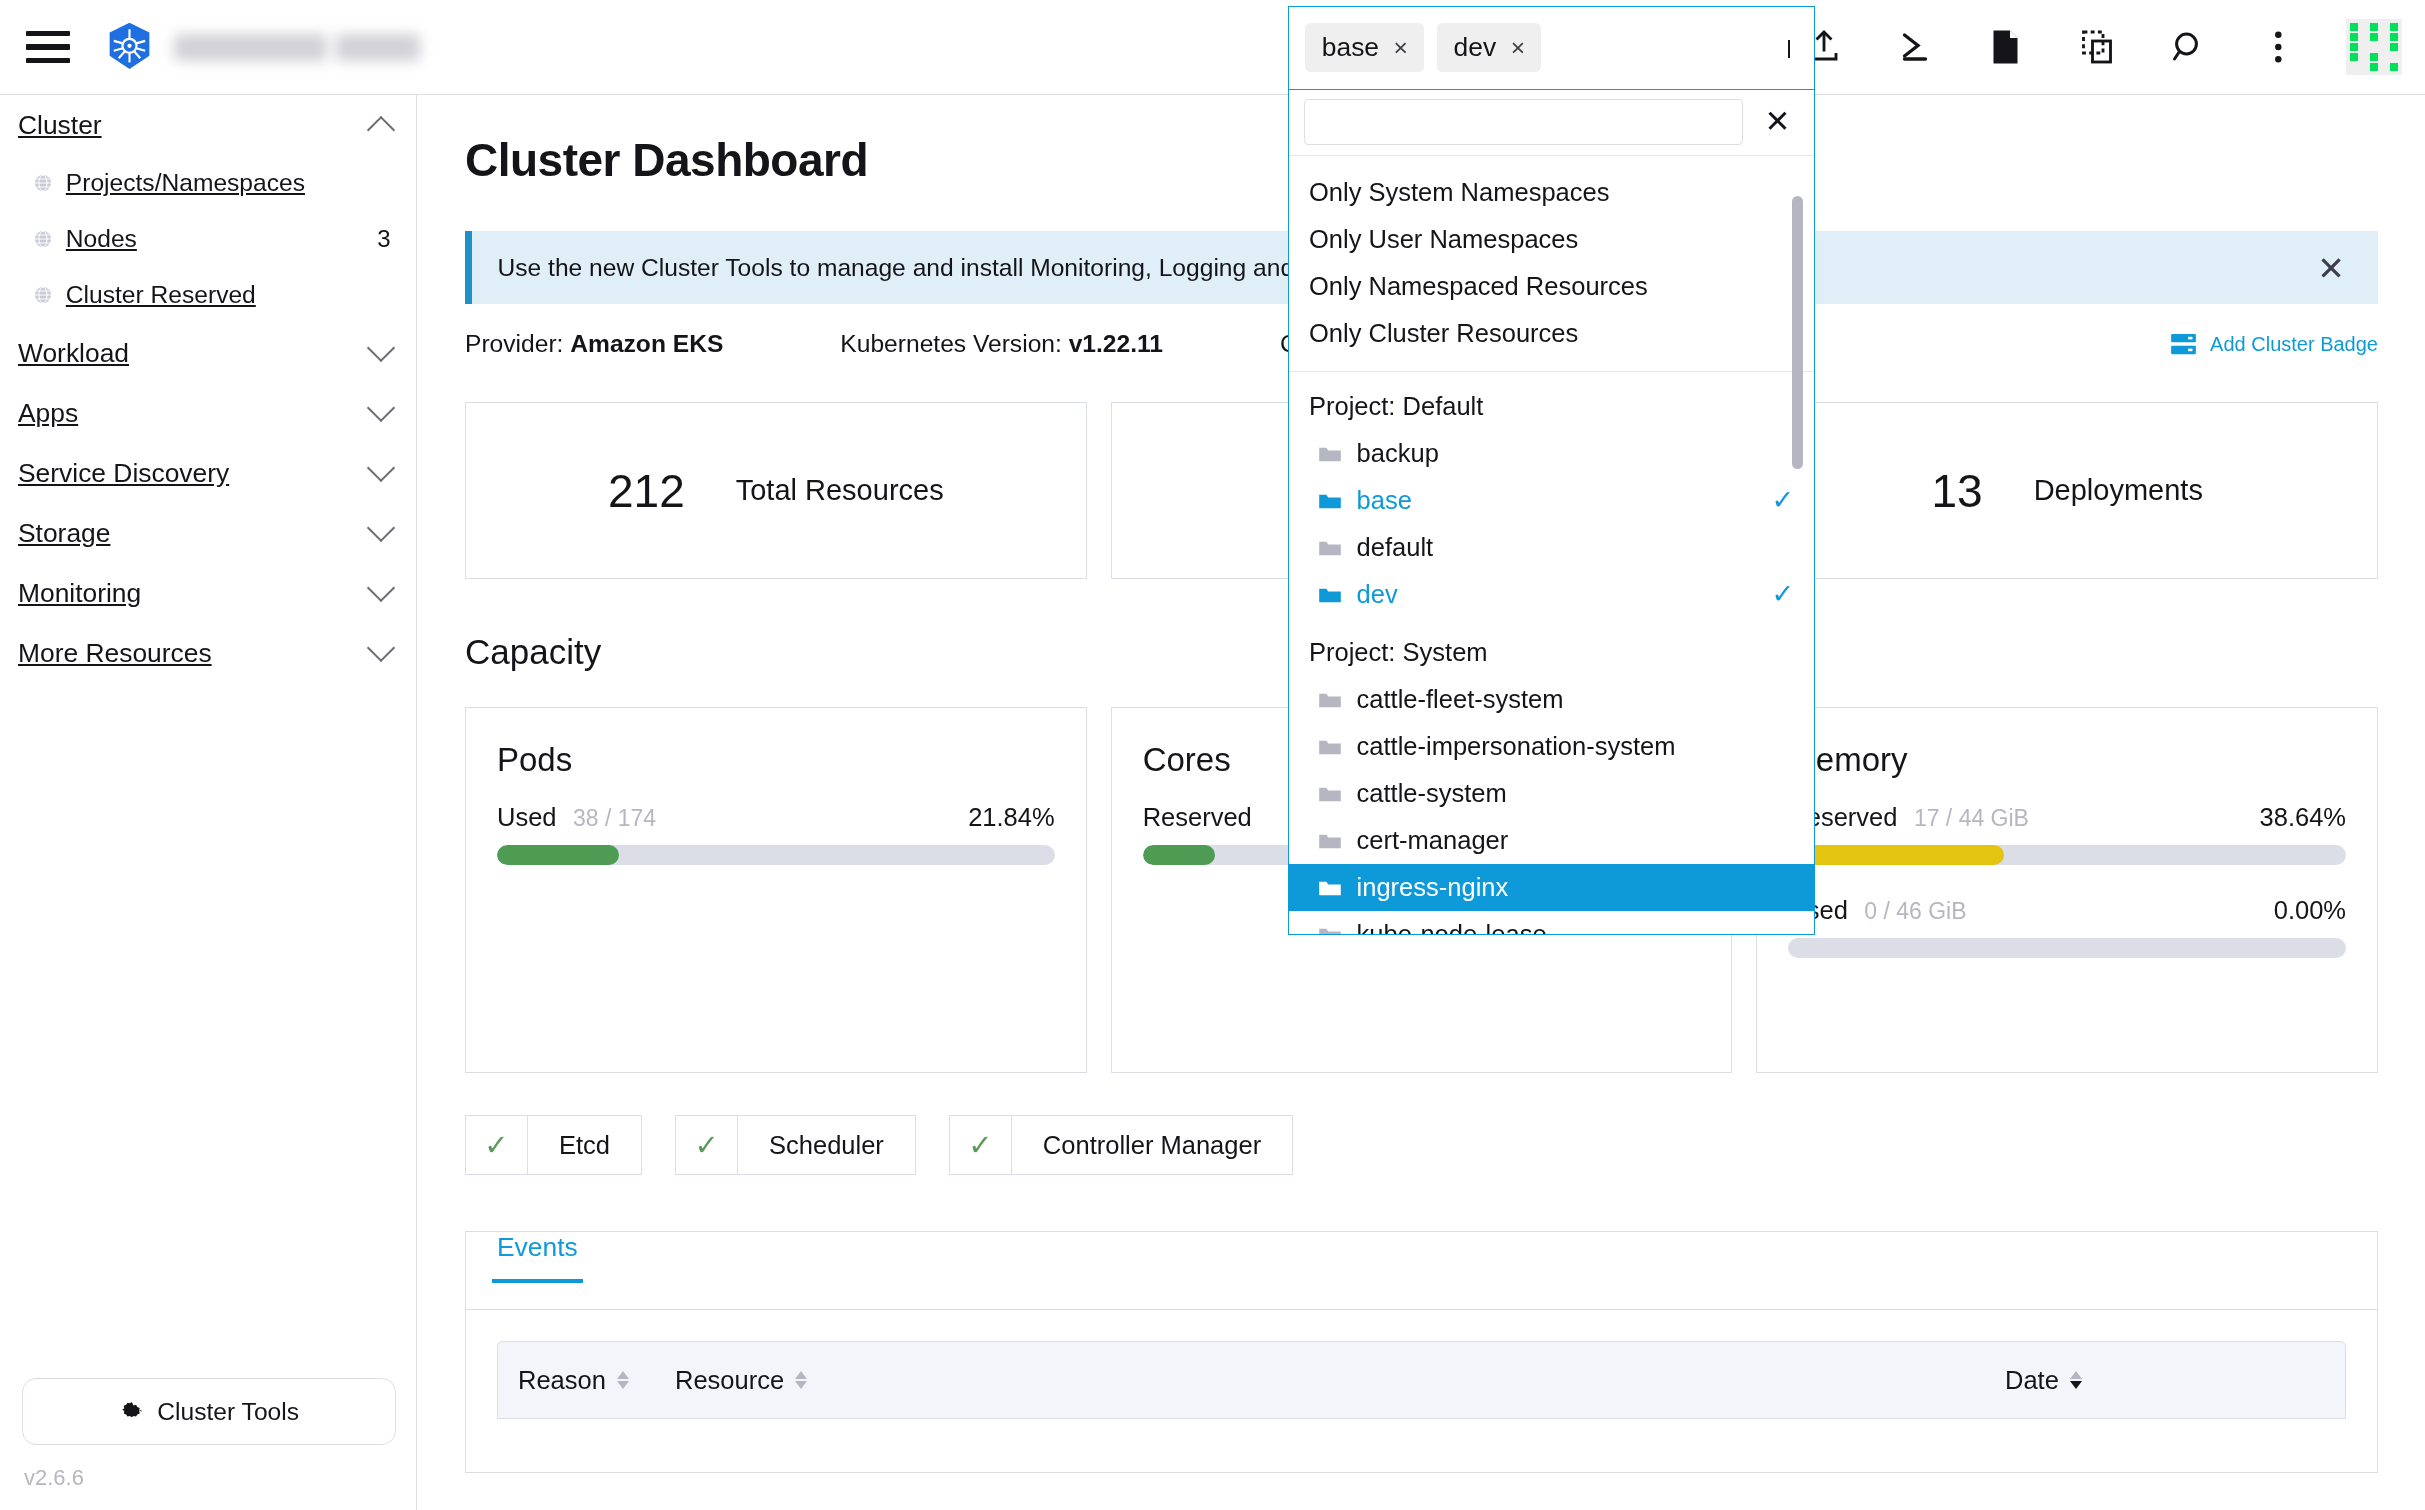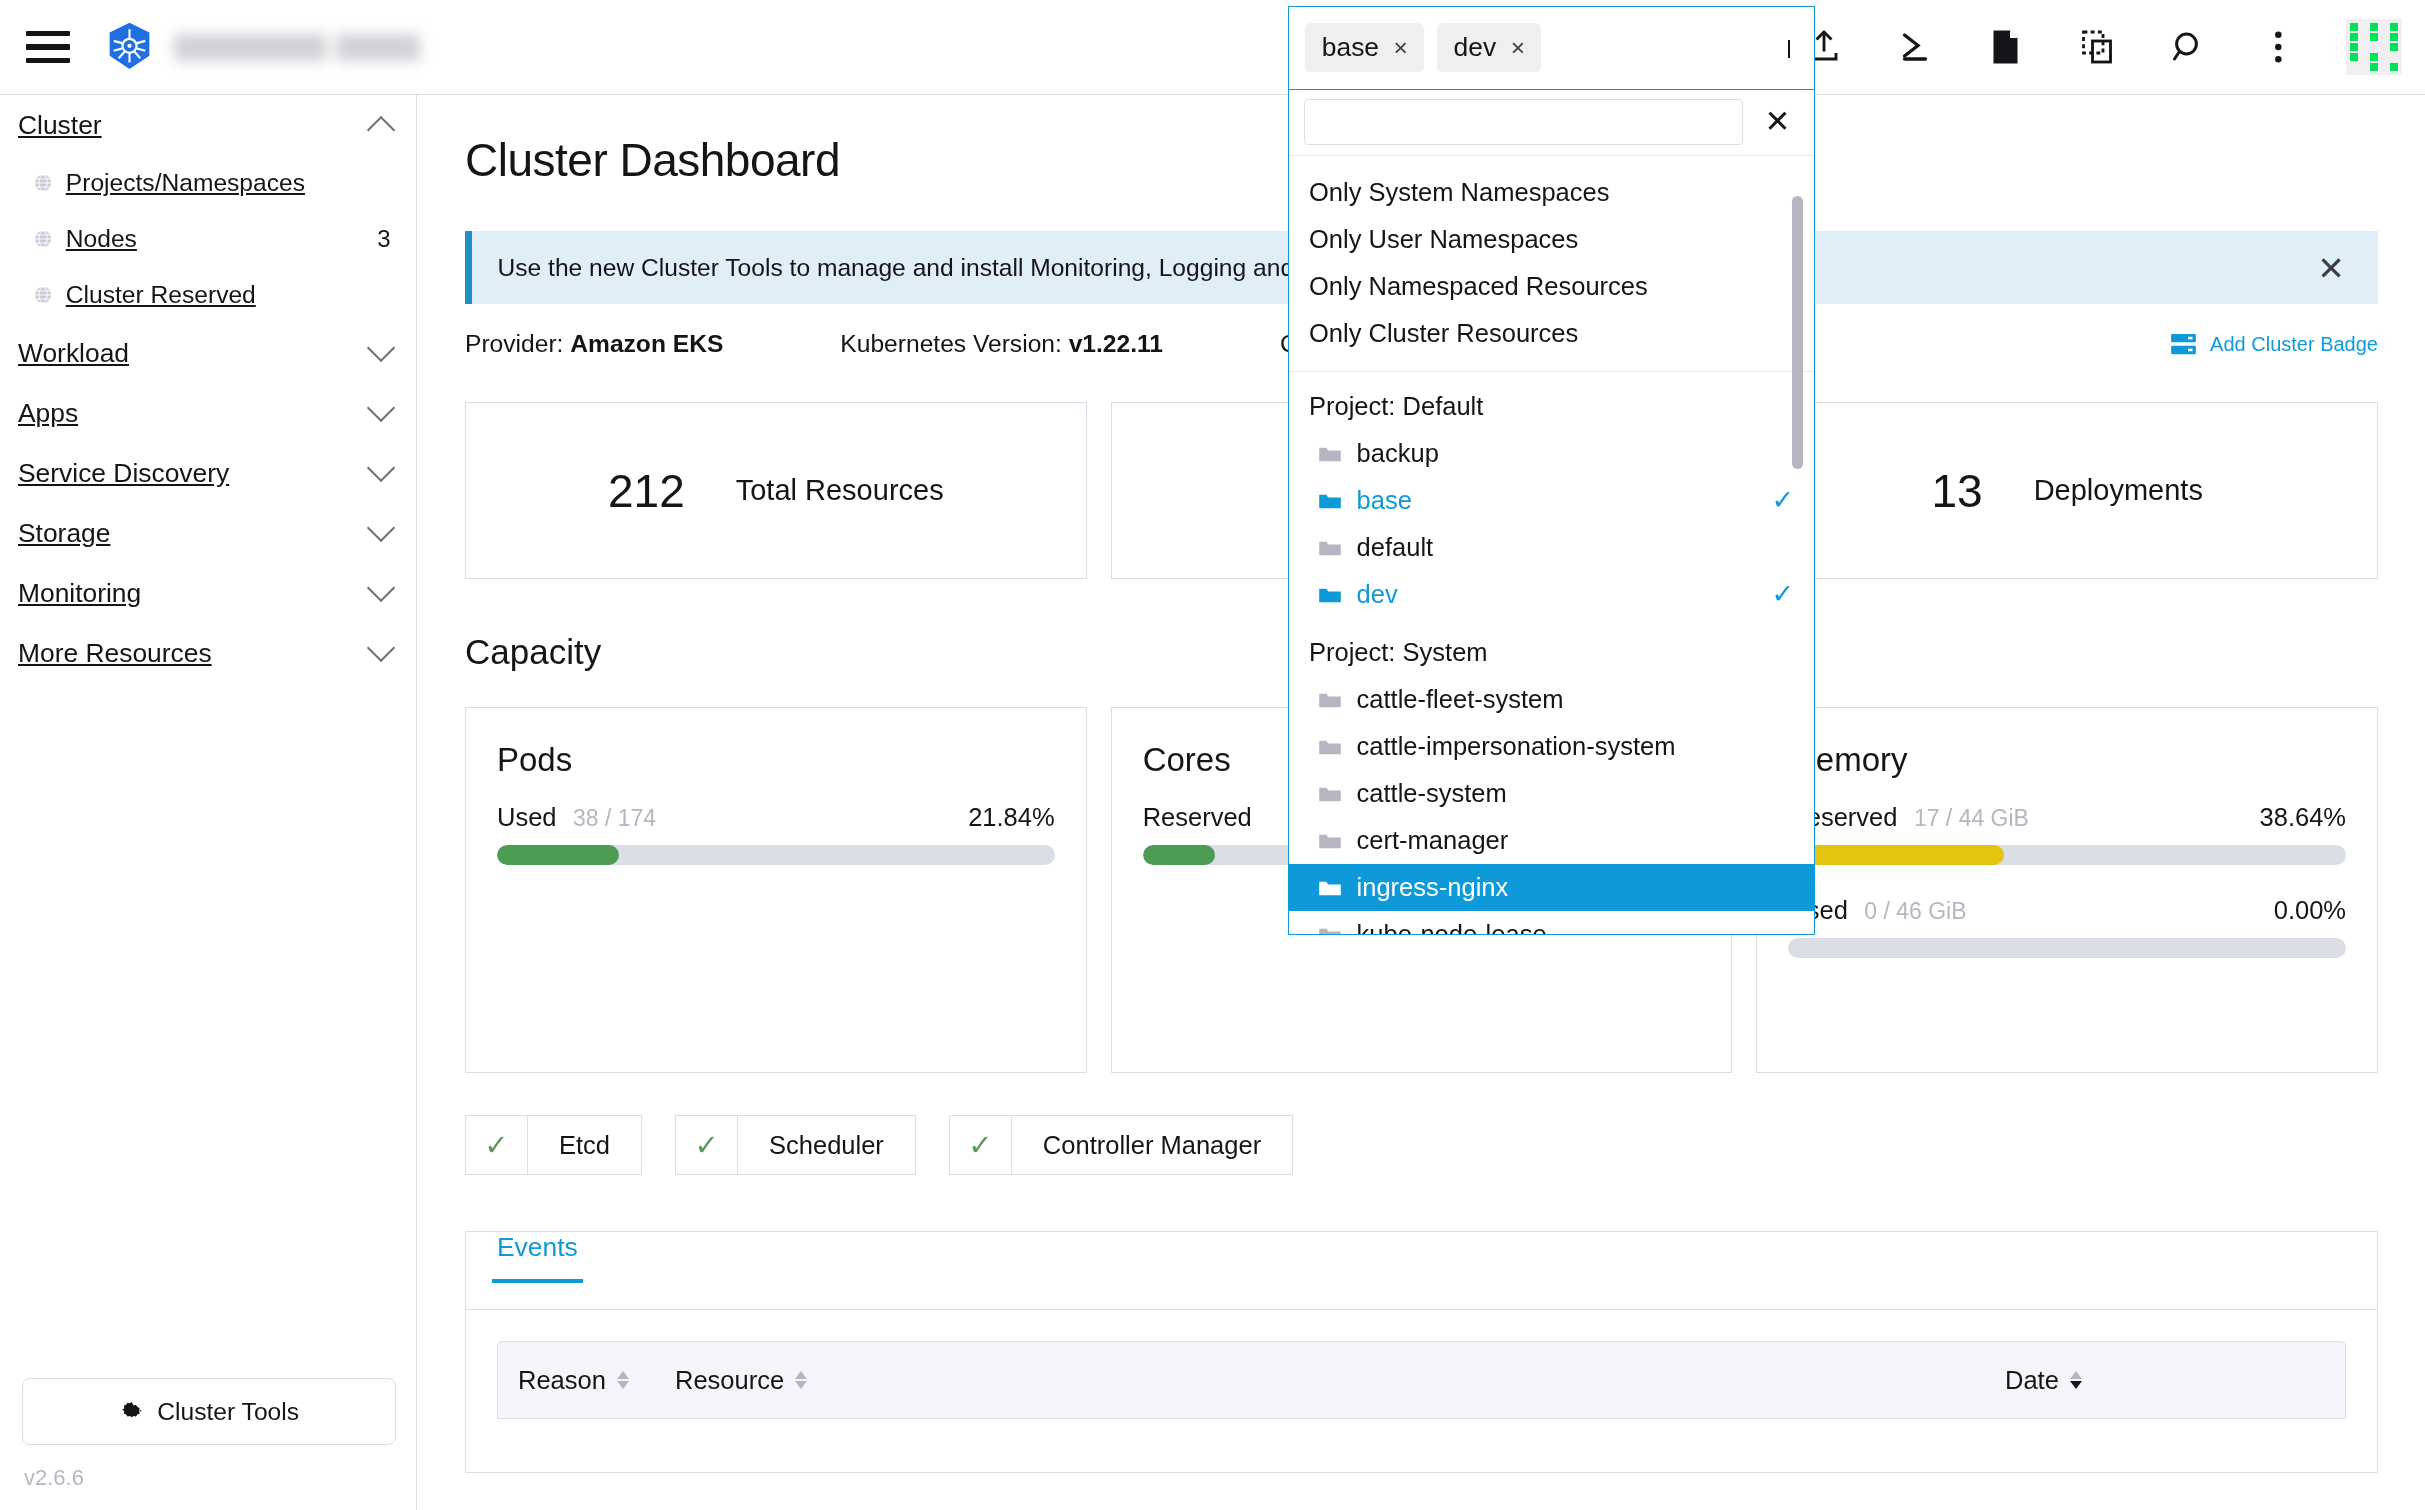--- a/index.html
+++ b/index.html
@@ -55,30 +55,30 @@
   .nav-item {
     display: flex; align-items: center; height: 56px; padding-left: 33px;
     padding-right: 25.5px; cursor: pointer; gap: 12.8px;
   }
   .nav-item .lbl { font-size: 24.6px; color: #141419; flex: 1 1 auto; text-decoration: underline; }
   .nav-item .cnt { font-size: 24px; color: #141419; }
   .globe { width: 20px; height: 20px; flex: 0 0 auto; }
 
   .ctools-wrap { position: absolute; left: 22px; bottom: 66px; width: 374px; }
   .ctools {
-    width: 100%; height: 67px; border: 0.9px solid #dcdee7; border-radius: 8px;
+    width: 100%; height: 67px; border: 0.9px solid #dcdee7; border-radius: 14px;
     background: #fff; display: flex; align-items: center; justify-content: center;
     gap: 12.8px; font-size: 24.6px; cursor: pointer; color: #141419;
   }
   .version { position: absolute; left: 24px; bottom: 20px; font-size: 22px; color: #b6b6c2; }
 
   
   .main { position: absolute; top: 95px; left: 418px; width: 2007px; height: 1416px;
     background: #fff; padding: 0 47px; }
-  .page-title { font-size: 46px; font-weight: 400; margin-top: 38px; letter-spacing: -0.5px; }
+  .page-title { font-size: 46px; font-weight: 700; margin-top: 38px; letter-spacing: -0.5px; }
 
   .banner {
     margin-top: 44px; height: 73px; background: #e0eef7; border-left: 7.3px solid #1e90c6;
     display: flex; align-items: center; padding: 0 25.5px; position: relative;
   }
   .banner-text { font-size: 24.6px; color: #141419; }
   .banner-x { position: absolute; right: 33px; top: 50%; transform: translateY(-50%);
     font-size: 33px; color: #3d3d47; cursor: pointer; line-height: 1; }
 
   .info-row { margin-top: 20px; display: flex; align-items: center; height: 40px; position: relative; gap: 48px; }

